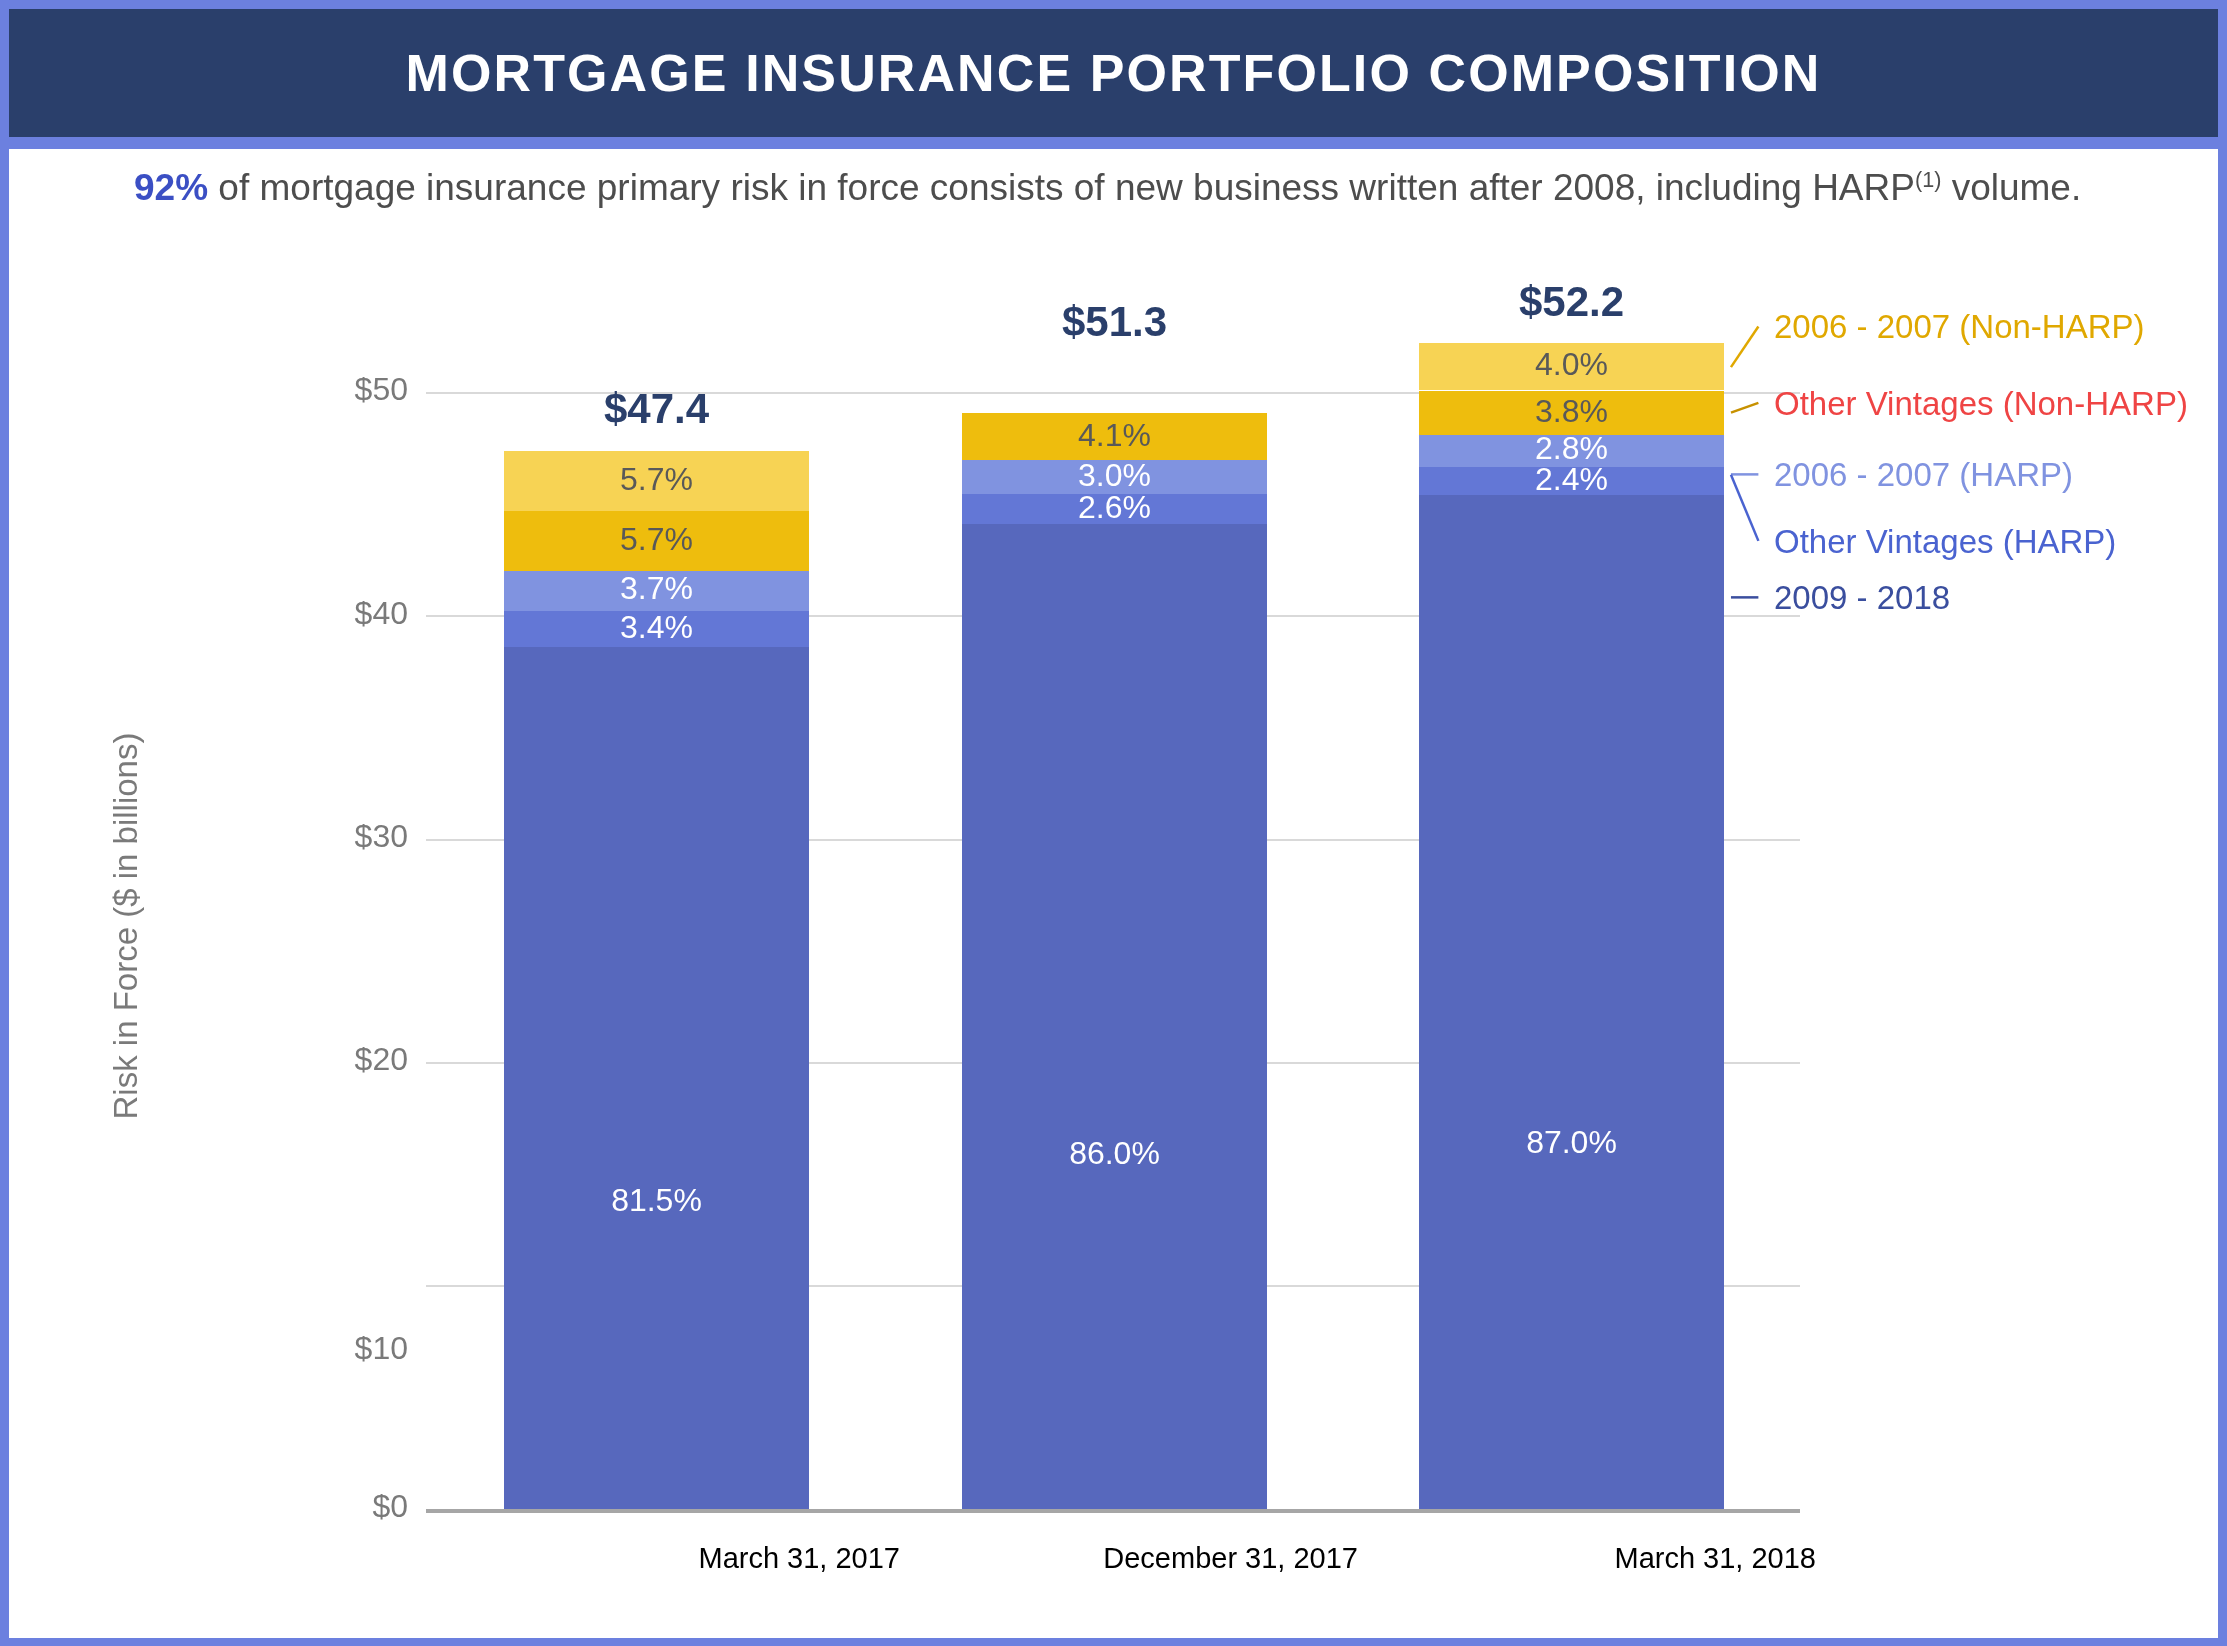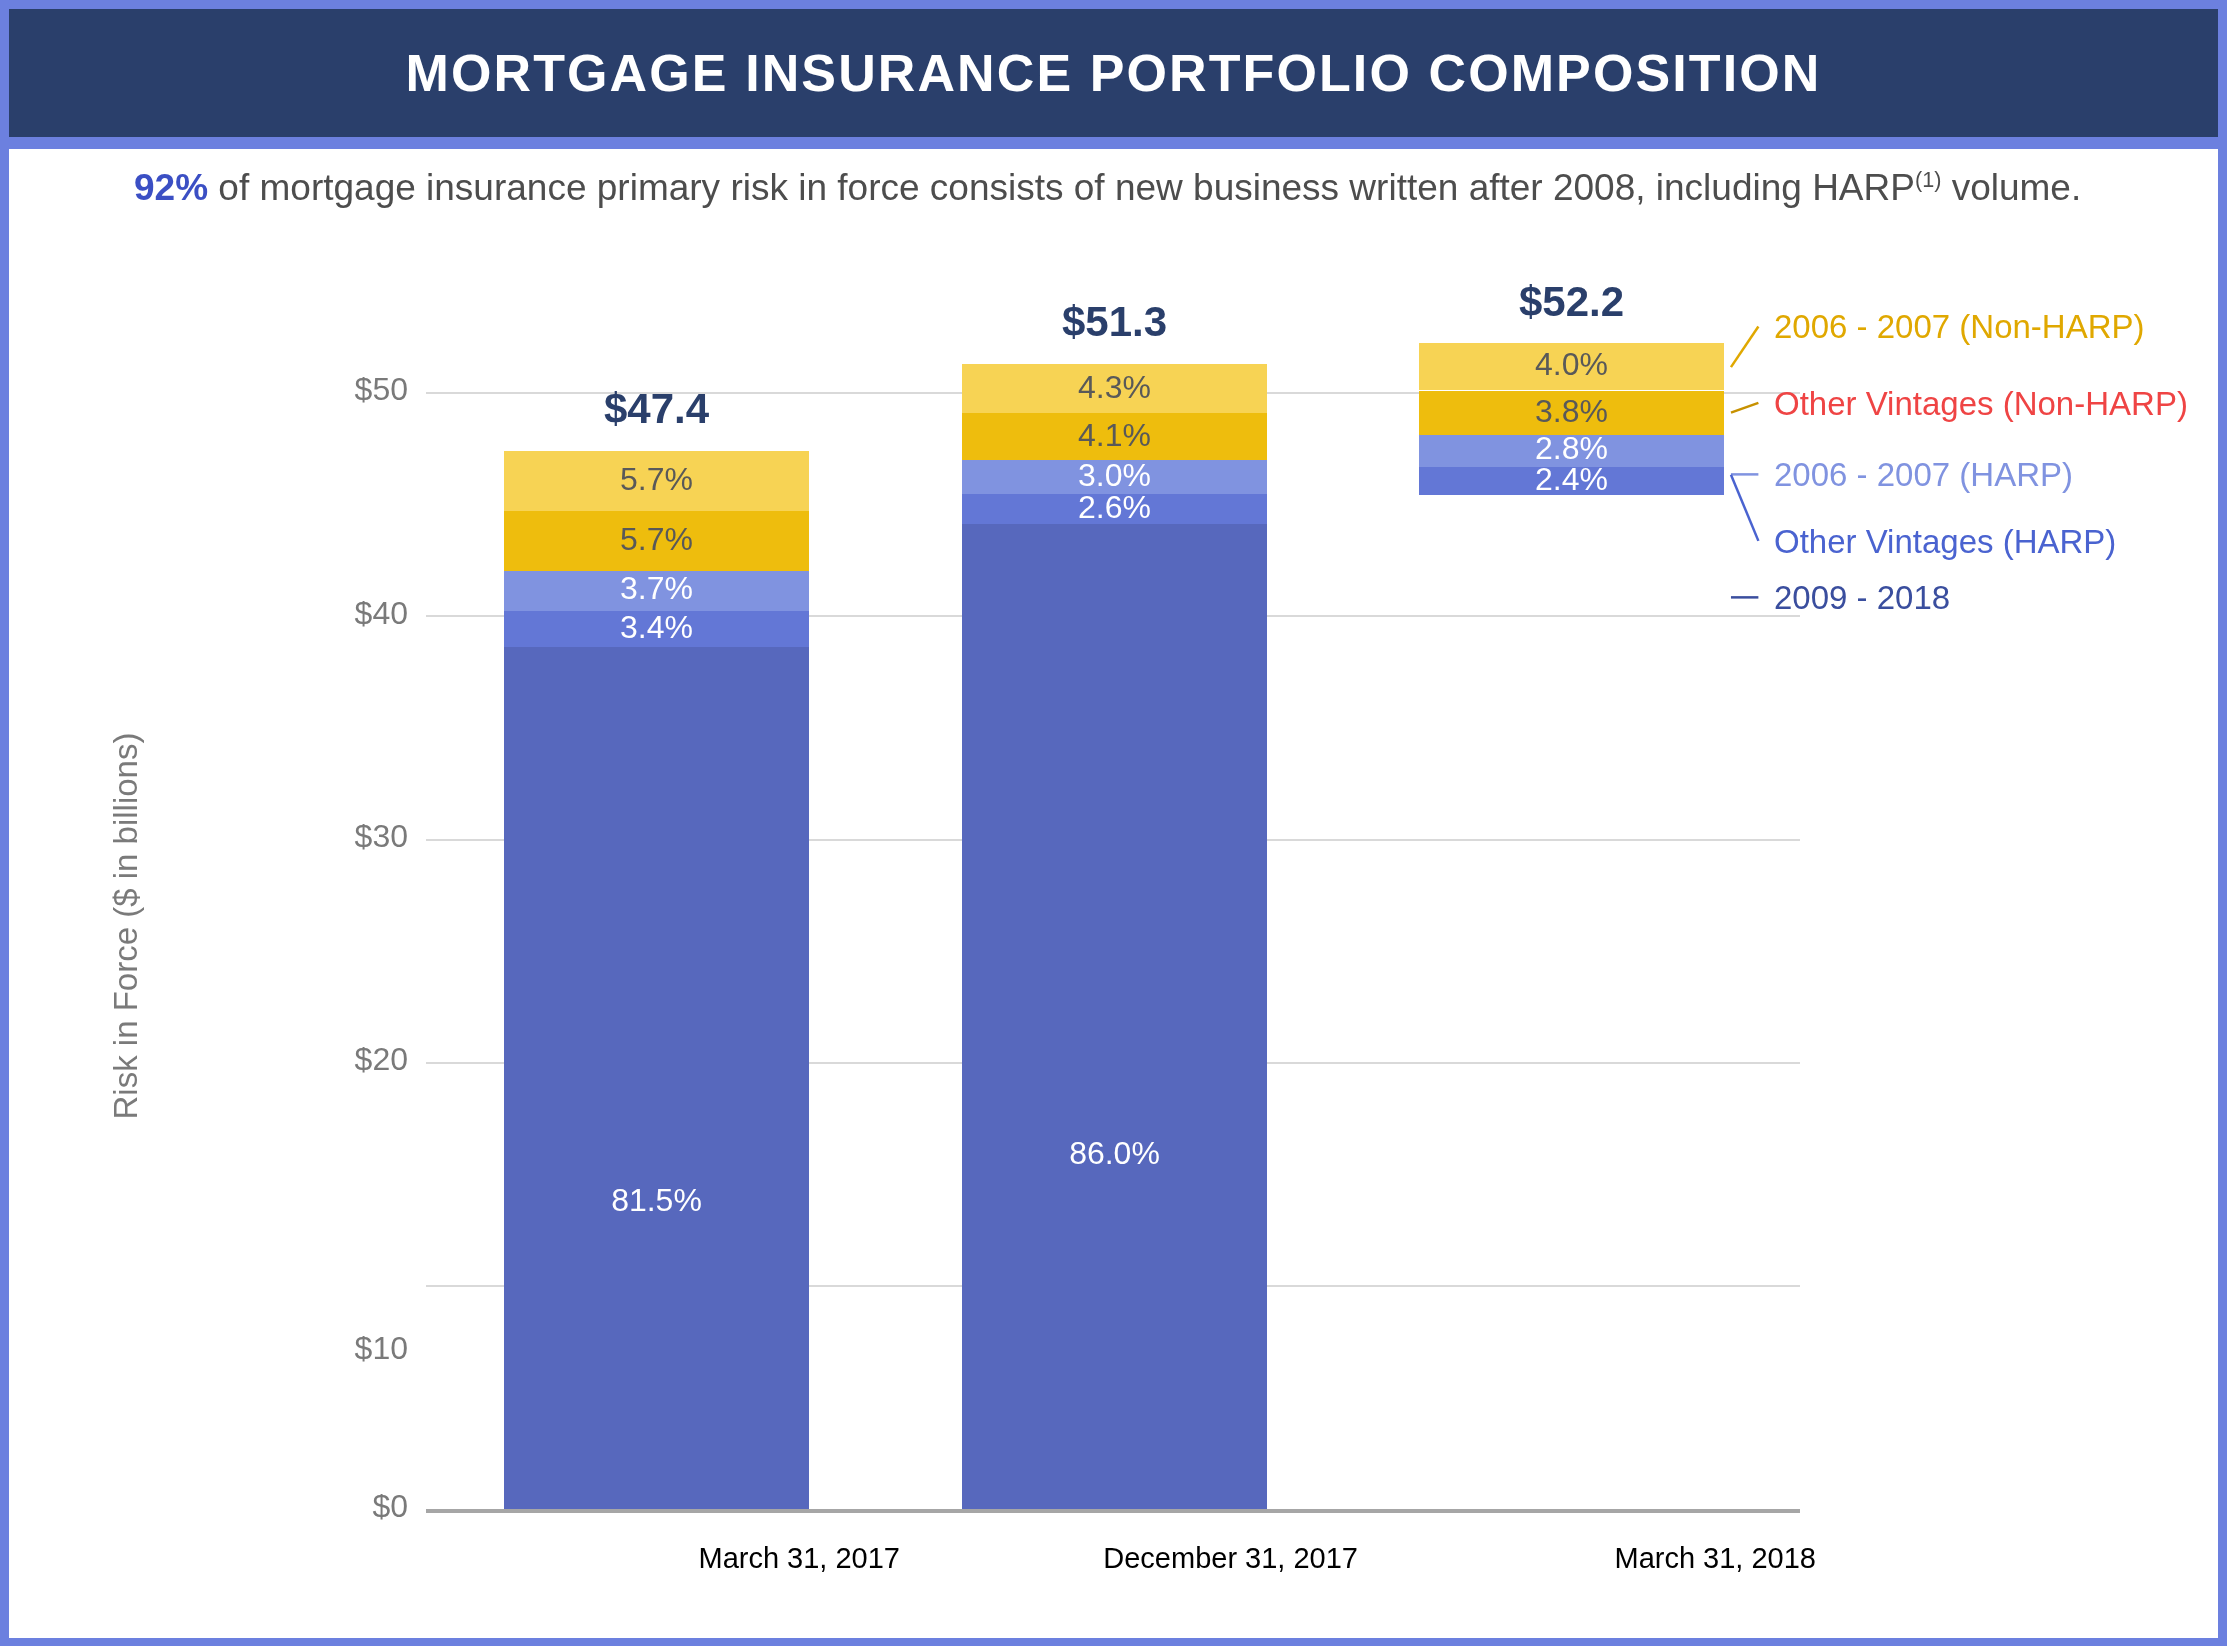--- a/index.html
+++ b/index.html
@@ -217,26 +217,26 @@
           </div>
           <div class="seg" style="background: rgb(99, 119, 214); height: 30px; bottom: 985px; position: absolute;">
             <div class="seg-label" style="color: rgb(255, 255, 255); top: -5px;">2.6%</div>
           </div>
           <div class="seg" style="background: rgb(128, 147, 224); height: 34px; bottom: 1015px; position: absolute;">
             <div class="seg-label" style="color: rgb(255, 255, 255); top: -2.8px;">3.0%</div>
           </div>
           <div class="seg" style="background: rgb(238, 189, 13); height: 47px; bottom: 1049px; position: absolute;">
             <div class="seg-label" style="color: rgb(89, 89, 89); top: 3.5px;">4.1%</div>
           </div>
-          <div class="seg" style="background: rgb(247, 211, 84); height: 49px; bottom: 1096px; position: absolute;">
-            <div class="seg-label" style="color: rgb(89, 89, 89); top: 4.7px;">4.3%</div>
-          </div>
           <div class="bar-total" style="top: -66px;">$51.3</div>
         </div>
         <div class="bar-group" style="left: 1410px; top: 335px; width: 305px; height: 1165px;">
+          <div class="seg" style="background: rgb(87, 104, 189); height: 1014px; bottom: 0px; position: absolute;">
+            <div class="seg-label" style="color: rgb(255, 255, 255); top: 629px;">87.0%</div>
+          </div>
           <div class="seg" style="background: rgb(99, 119, 214); height: 28px; bottom: 1014px; position: absolute;">
             <div class="seg-label" style="color: rgb(255, 255, 255); top: -6px;">2.4%</div>
           </div>
           <div class="seg" style="background: rgb(128, 147, 224); height: 33px; bottom: 1042px; position: absolute;">
             <div class="seg-label" style="color: rgb(255, 255, 255); top: -3.6px;">2.8%</div>
           </div>
           <div class="seg" style="background: rgb(238, 189, 13); height: 44px; bottom: 1074px; position: absolute;">
             <div class="seg-label" style="color: rgb(89, 89, 89); top: 2.2px;">3.8%</div>
           </div>
           <div class="seg" style="background: rgb(247, 211, 84); height: 47px; bottom: 1119px; position: absolute;">

